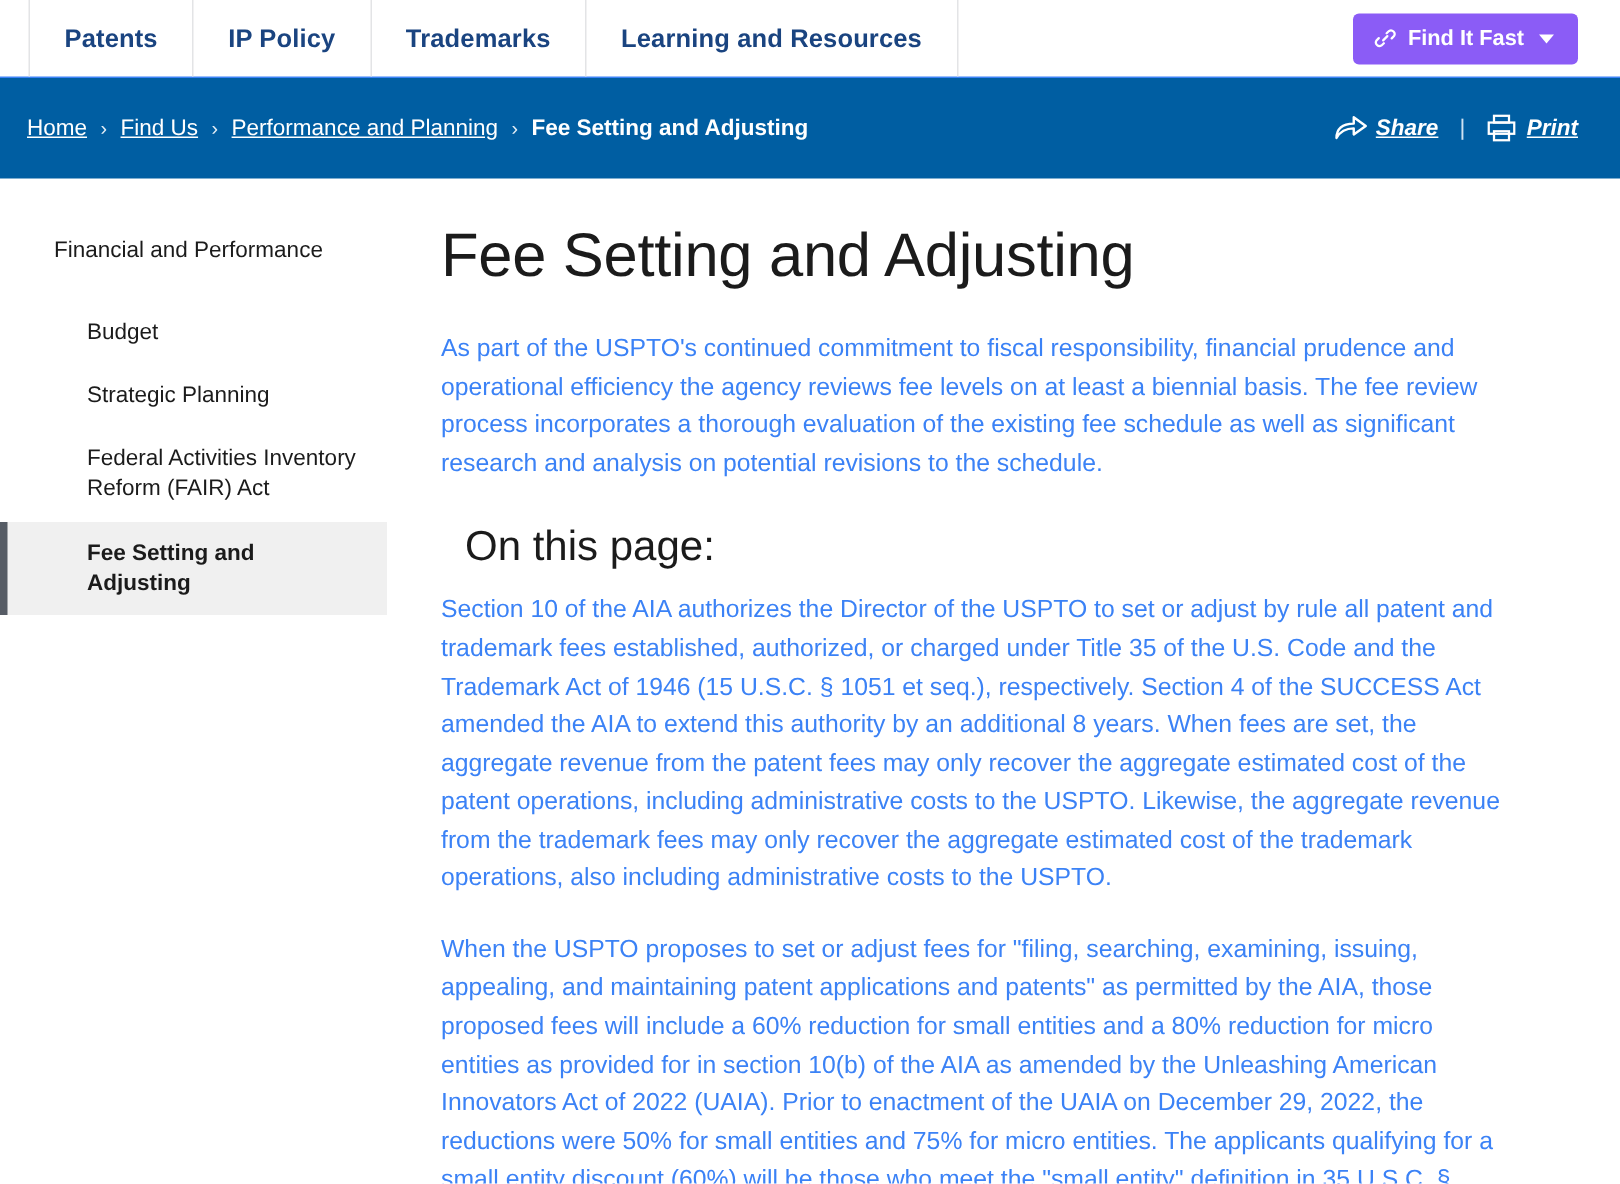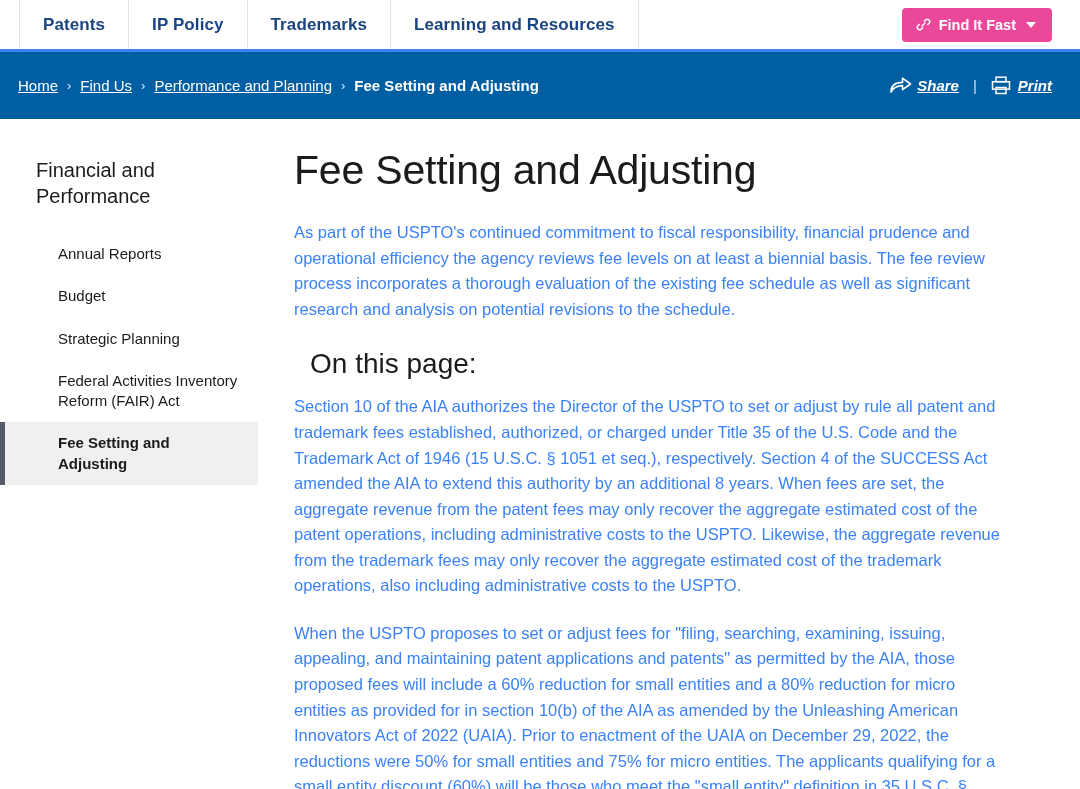--- a/index.html
+++ b/index.html
@@ -11,21 +11,21 @@
     overflow: hidden;
     background: #ffffff;
     font-family: "Liberation Sans", sans-serif;
     color: #1b1b1b;
   }
 
   
   .topnav {
     height: 52px;
     background: #ffffff;
-    border-bottom: 3px solid #3b82f6;
+    border-bottom: 1px solid #3b82f6;
     display: flex;
     align-items: stretch;
     position: relative;
   }
   .topnav-left-pad {
     width: 20px;
     border-right: 1px solid #e3e4e6;
     flex: 0 0 auto;
   }
   .topnav-items {
@@ -42,21 +42,21 @@
     color: #1a4480;
     border-right: 1px solid #e3e4e6;
     white-space: nowrap;
     cursor: pointer;
     letter-spacing: .1px;
   }
   .topnav-spacer { flex: 1 1 auto; }
   .find-it-fast {
     align-self: center;
     margin-right: 28px;
-    background: #ec4899;
+    background: #8b5cf6;
     color: #ffffff;
     border-radius: 4px;
     padding: 9px 16px 9px 14px;
     font-size: 14.5px;
     font-weight: bold;
     display: flex;
     align-items: center;
     gap: 8px;
     cursor: pointer;
     white-space: nowrap;
@@ -140,21 +140,21 @@
     height: calc(789px - 52px - 67px);
   }
 
   
   .sidebar {
     width: 258px;
     flex: 0 0 258px;
     padding: 38px 0 0 0;
   }
   .side-title {
-    font-size: 20px;
+    font-size: 15px;
     color: #1b1b1b;
     padding: 0 20px 0 36px;
     margin-bottom: 24px;
     line-height: 1.3;
   }
   .side-item {
     font-size: 15px;
     color: #1b1b1b;
     padding: 11px 16px 11px 58px;
     line-height: 1.35;
@@ -265,21 +265,20 @@
       </span>
       <span class="lbl">Print</span>
     </span>
   </div>
 </div>
 
 <div class="page">
 
   <div class="sidebar">
     <div class="side-title">Financial and Performance</div>
-    <div class="side-item">Annual Reports</div>
     <div class="side-item">Budget</div>
     <div class="side-item">Strategic Planning</div>
     <div class="side-item">Federal Activities Inventory Reform (FAIR) Act</div>
     <div class="side-item active">Fee Setting and Adjusting</div>
   </div>
 
   <div class="main">
     <h1 class="title">Fee Setting and Adjusting</h1>
     <p class="body">As part of the USPTO's continued commitment to fiscal responsibility, financial prudence and operational efficiency the agency reviews fee levels on at least a biennial basis.  The fee review process incorporates a thorough evaluation of the existing fee schedule as well as significant research and analysis on potential revisions to the schedule.</p>
 

